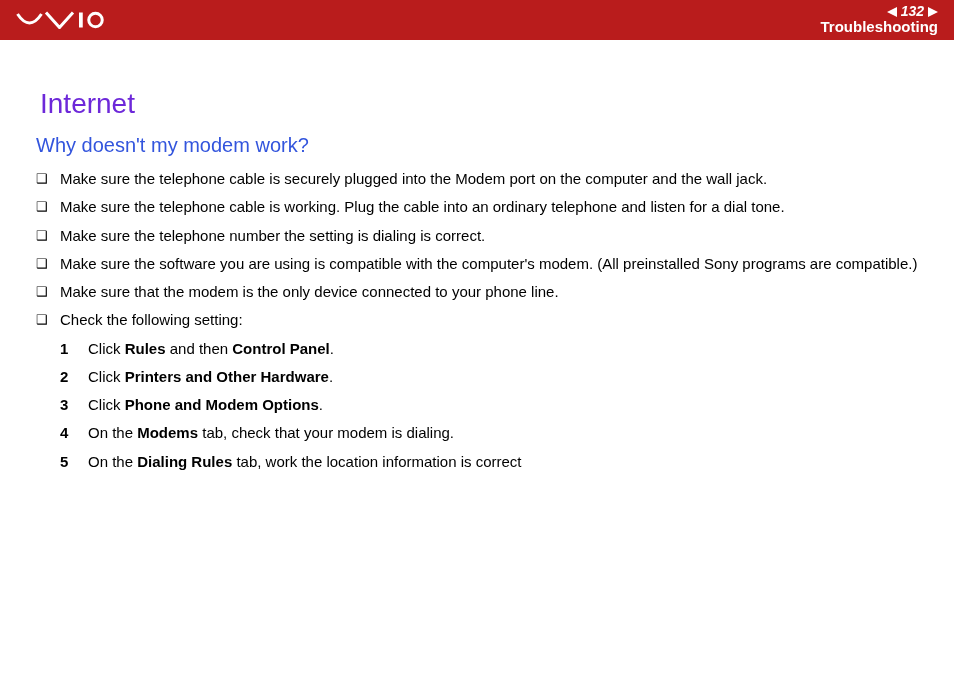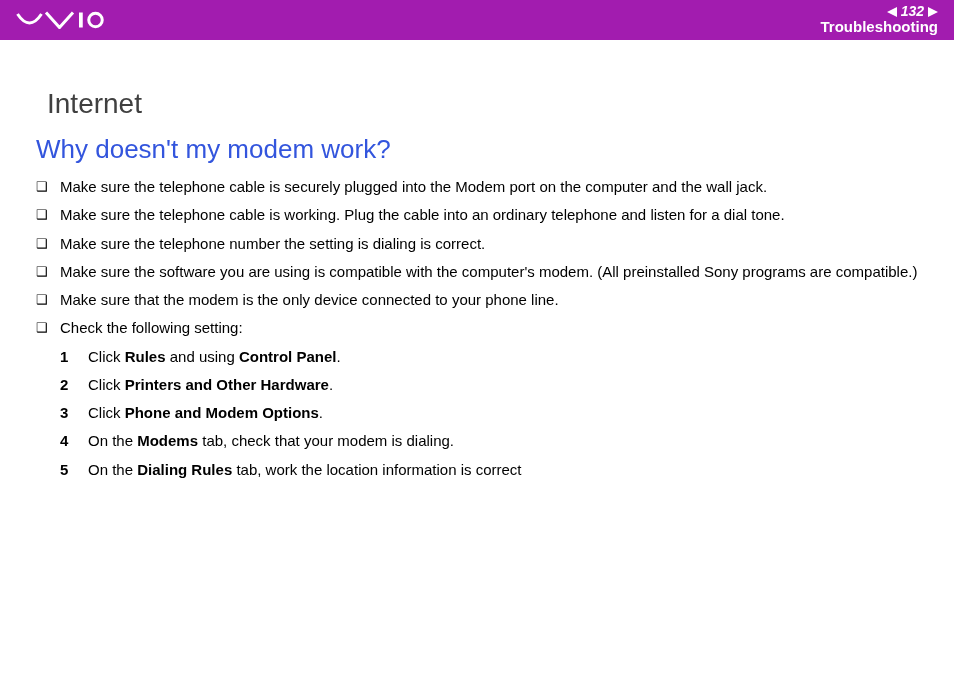--- a/index.html
+++ b/index.html
@@ -8,21 +8,21 @@
     width: 954px;
     height: 674px;
     font-family: Arial, Helvetica, sans-serif;
     background: #fff;
     color: #000;
     position: relative;
   }
   .topbar {
     width: 100%;
     height: 40px;
-    background: #a21caf;
+    background: #b91c1c;
     color: #fff;
     display: flex;
     align-items: center;
     justify-content: space-between;
     padding: 0 16px 0 16px;
   }
   .logo {
     display: flex;
     align-items: center;
     gap: 0;
@@ -57,25 +57,25 @@
   .section-label {
     font-size: 15px;
     font-weight: bold;
   }
   .content {
     padding: 48px 36px 0 36px;
   }
   h1 {
     font-size: 28px;
     font-weight: normal;
-    margin: 0 0 14px 11px;
-    color: #404040;
+    margin: 0 0 14px 4px;
+    color: #6d28d9;
   }
   h2 {
-    font-size: 26px;
+    font-size: 20px;
     font-weight: normal;
     color: #3355dd;
     margin: 0 0 12px 0;
   }
   ul.bullets {
     list-style: none;
     padding: 0;
     margin: 0;
   }
   ul.bullets > li {
@@ -160,21 +160,21 @@
     </li>
     <li>
       <span class="bullet-mark">❑</span>
       <span class="bullet-text">Check the following setting:</span>
     </li>
   </ul>
 
   <ol class="steps">
     <li>
       <span class="step-num">1</span>
-      <span class="step-text"><span>Click </span><b>Rules</b><span> and using </span><b>Control Panel</b><span>.</span></span>
+      <span class="step-text"><span>Click </span><b>Rules</b><span> and then </span><b>Control Panel</b><span>.</span></span>
     </li>
     <li>
       <span class="step-num">2</span>
       <span class="step-text"><span>Click </span><b>Printers and Other Hardware</b><span></span><b></b><span>.</span></span>
     </li>
     <li>
       <span class="step-num">3</span>
       <span class="step-text"><span>Click </span><b>Phone and Modem Options</b><span></span><b></b><span>.</span></span>
     </li>
     <li>

